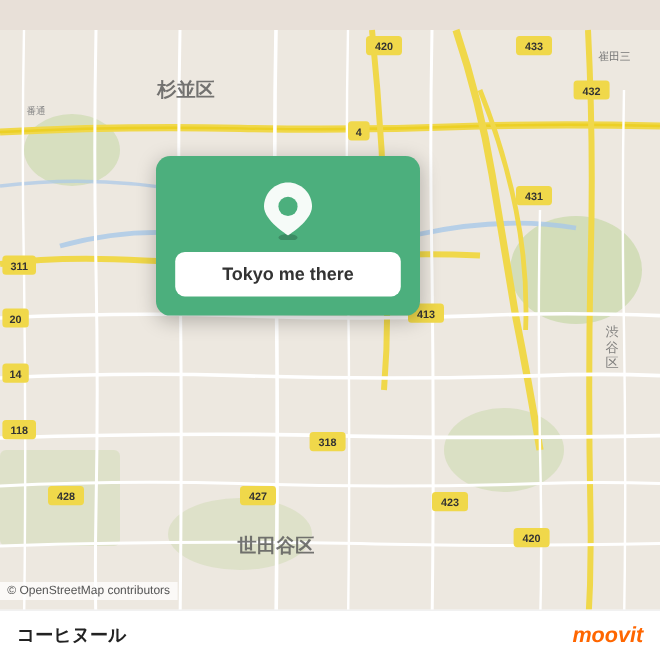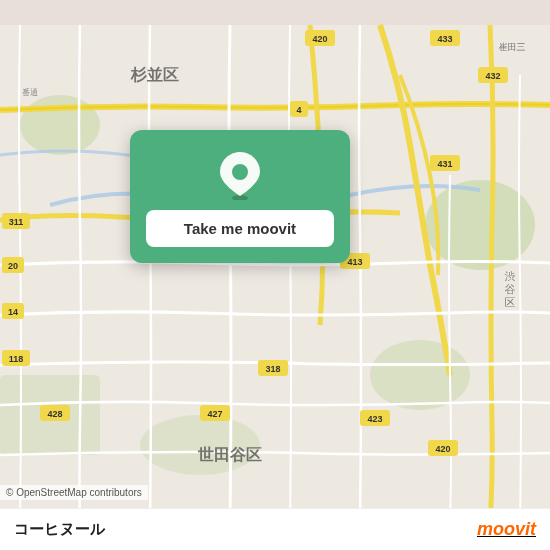--- a/index.html
+++ b/index.html
@@ -78,21 +78,20 @@
       color: #222;
     }
     #place-city {
       font-size: 12px;
       color: #666;
     }
     #moovit-logo {
       display: flex;
       align-items: flex-end;
       gap: 2px;
-      text-decoration: underline;
     }
     #moovit-text {
       font-size: 18px;
       font-weight: 700;
       color: #ff6600;
       font-style: italic;
     }
     #copyright-bar {
       position: absolute;
       bottom: 50px;
@@ -211,21 +210,21 @@
   </svg>
 
   <div id="popup-card">
     <div id="location-icon-wrap">
       <svg width="44" height="50" viewBox="0 0 44 50" xmlns="http://www.w3.org/2000/svg">
         <ellipse cx="22" cy="48" rx="8" ry="3" fill="rgba(0,0,0,0.2)"></ellipse>
         <path d="M22 2 C11 2 2 11 2 22 C2 34 22 46 22 46 C22 46 42 34 42 22 C42 11 33 2 22 2Z" fill="white" opacity="0.95"></path>
         <circle cx="22" cy="22" r="8" fill="#4caf7d"></circle>
       </svg>
     </div>
-    <button id="take-me-there-btn">Take me moovit</button>
+    <button id="take-me-there-btn">Tokyo me there</button>
   </div>
 
   <div id="copyright-bar">
     <span>© OpenStreetMap contributors</span>
   </div>
 
   <div id="bottom-bar">
     <div id="place-info">
       <span id="place-name">コーヒヌール</span>
     </div>

